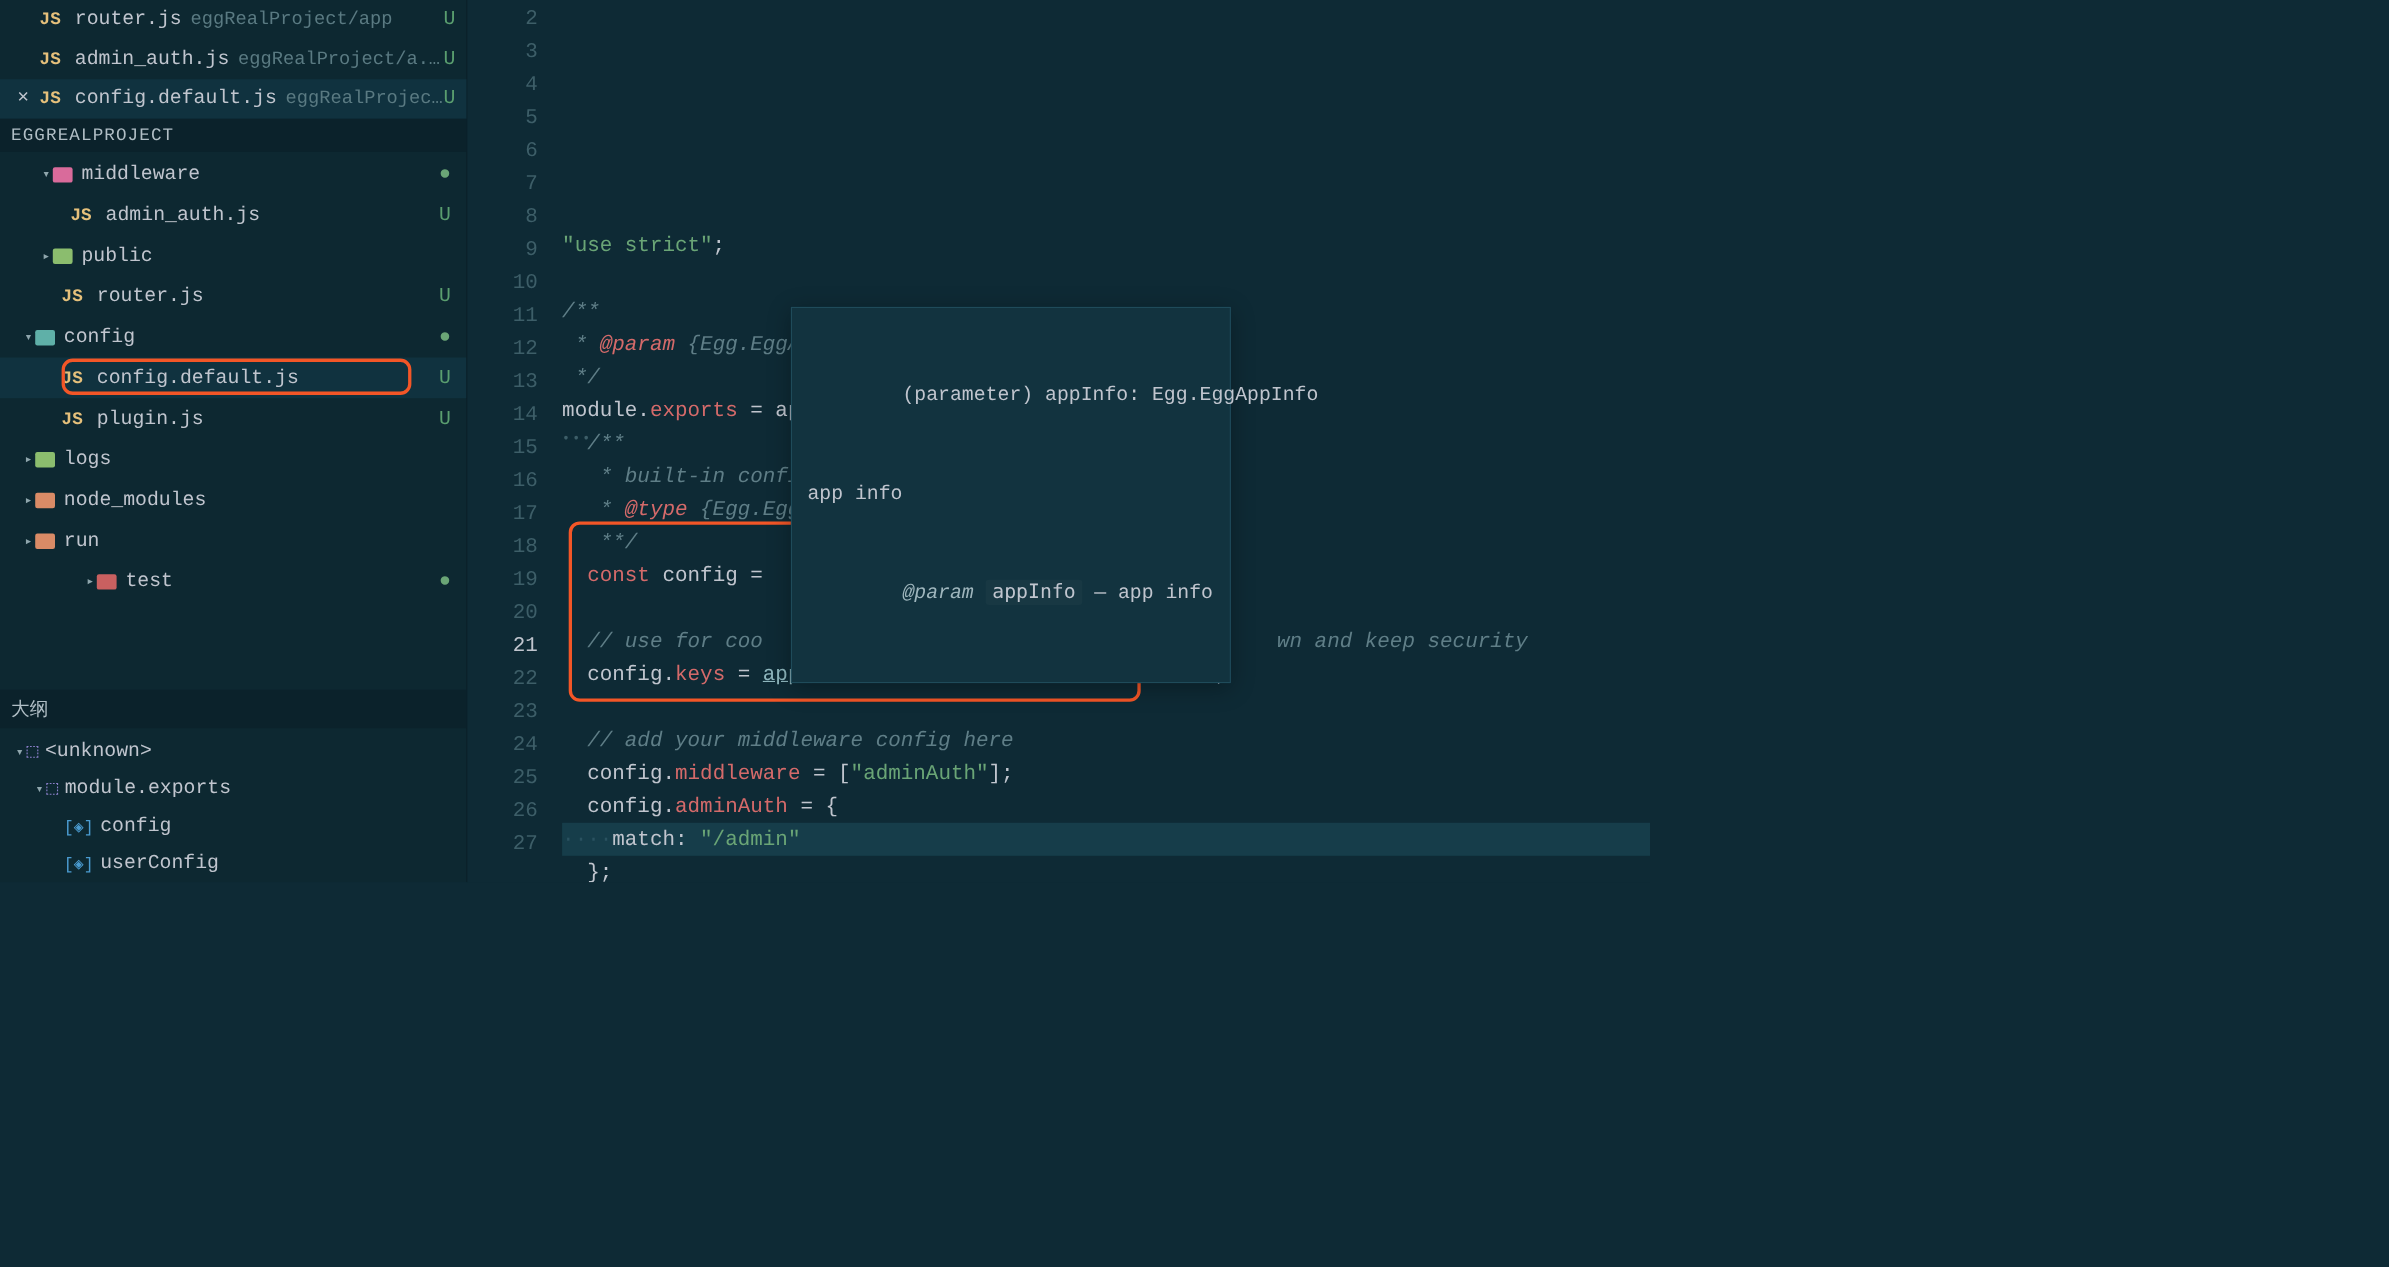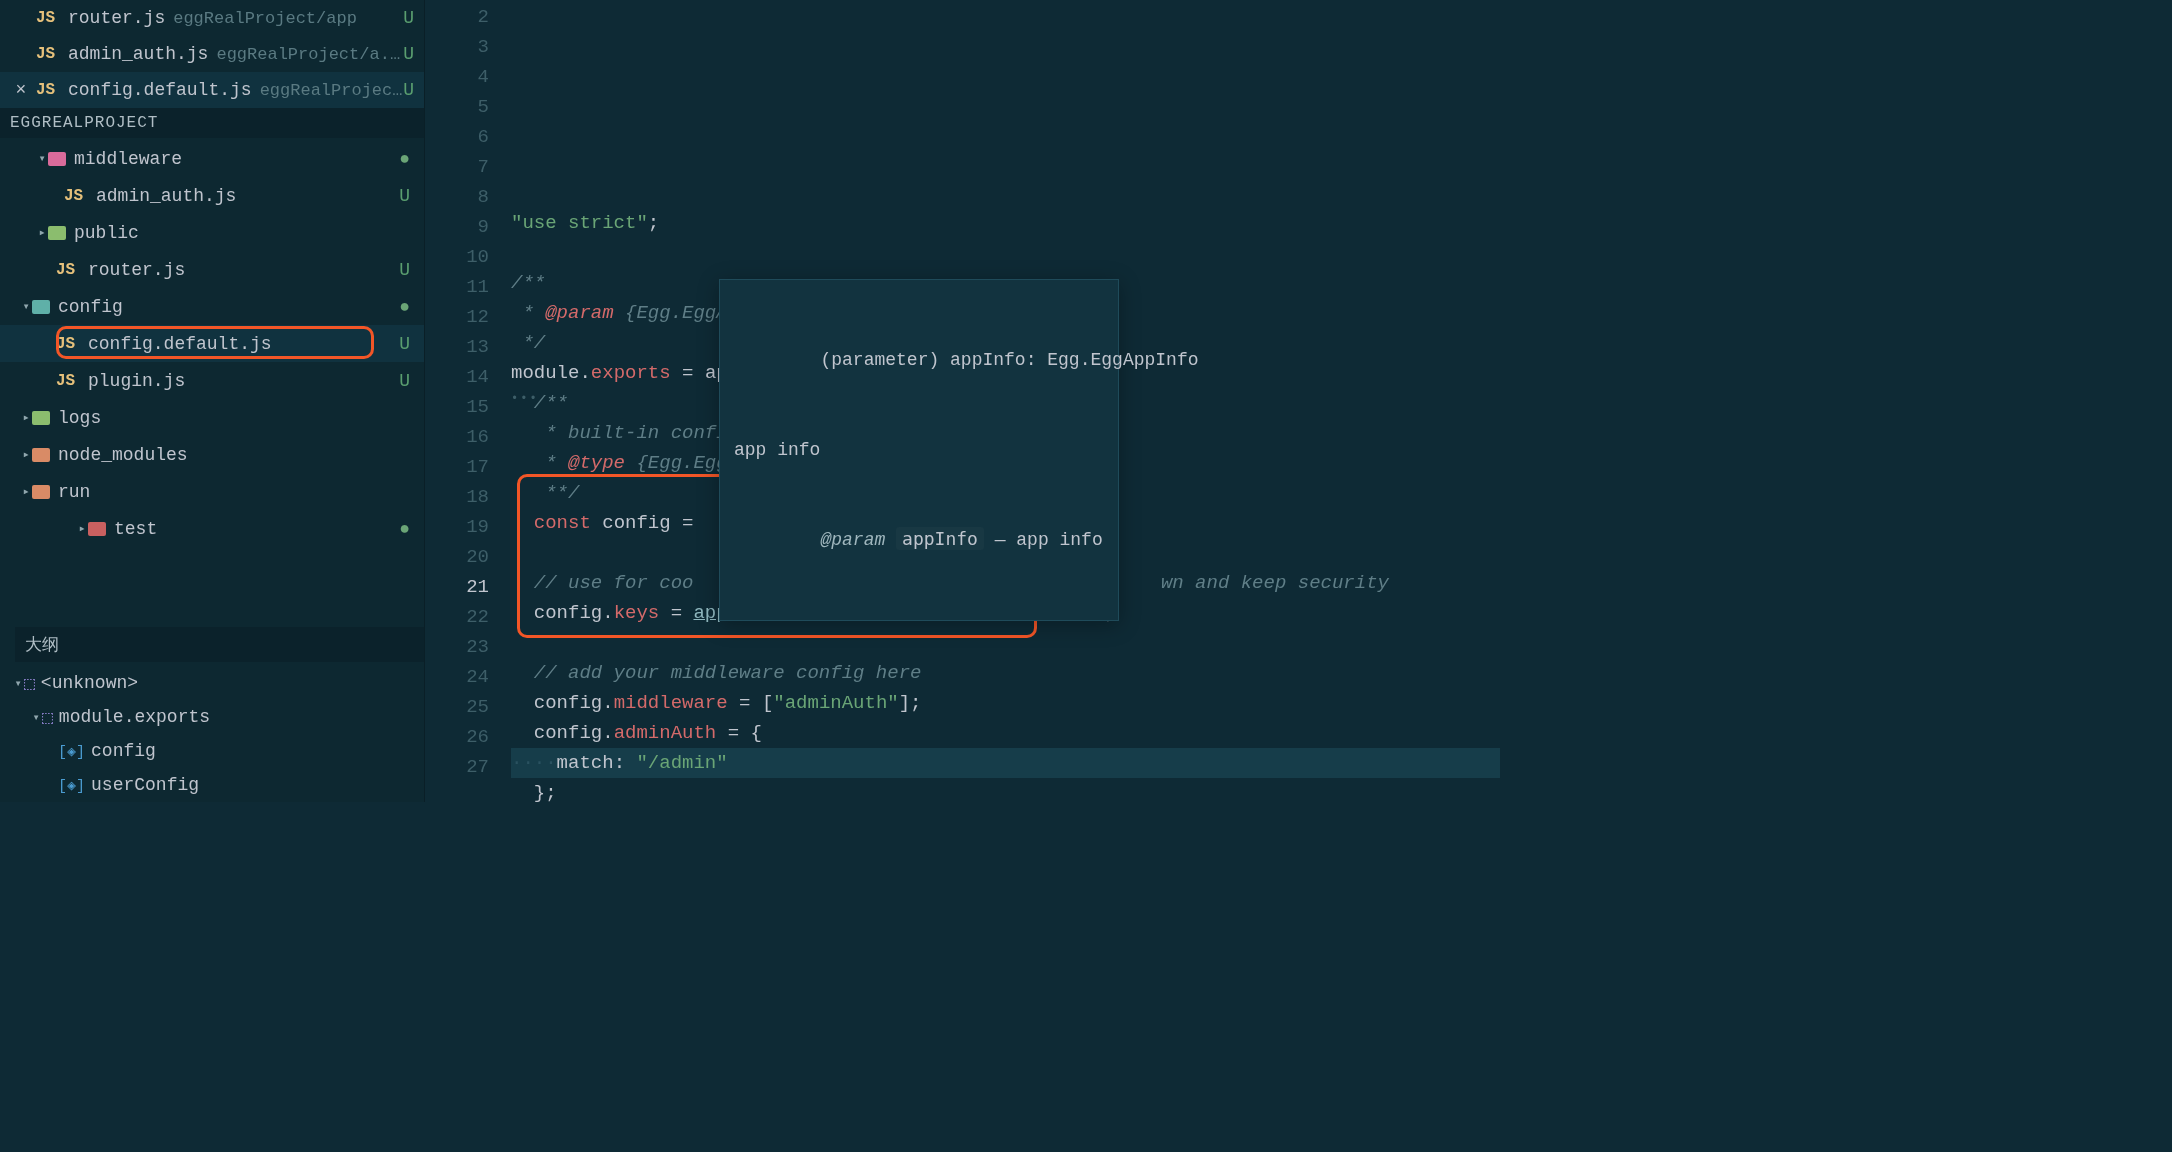--- a/index.html
+++ b/index.html
@@ -85,21 +85,20 @@
     border: 3px solid #f35627;
     border-radius: 10px;
     pointer-events: none;
   }
 
   .outline-header {
     background: #0b222b;
     padding: 6px 10px;
     font-size: 17px;
     color: #b0bec5;
-    margin-left: 15px;
   }
   .outline { padding-top: 4px; }
   .outline-row {
     display: flex;
     align-items: center;
     height: 34px;
     font-size: 18px;
     color: #c0c5ce;
   }
   .cube-icon { color: #8a7fc9; margin-right: 6px; font-size: 18px; }

